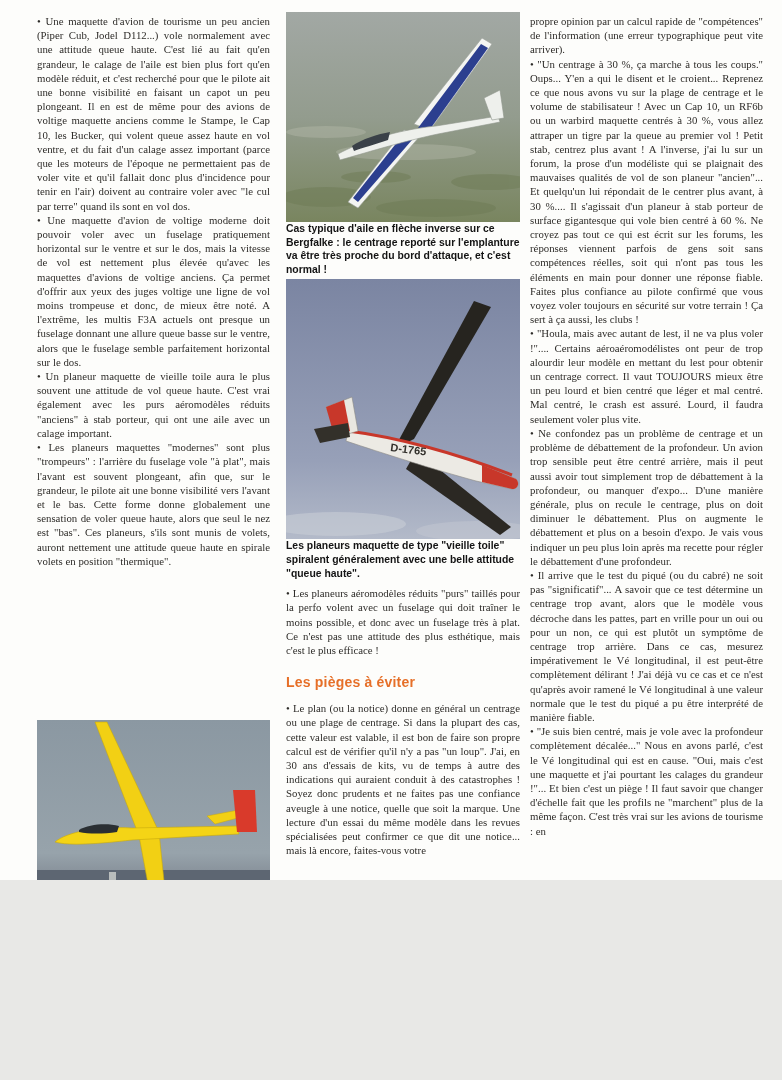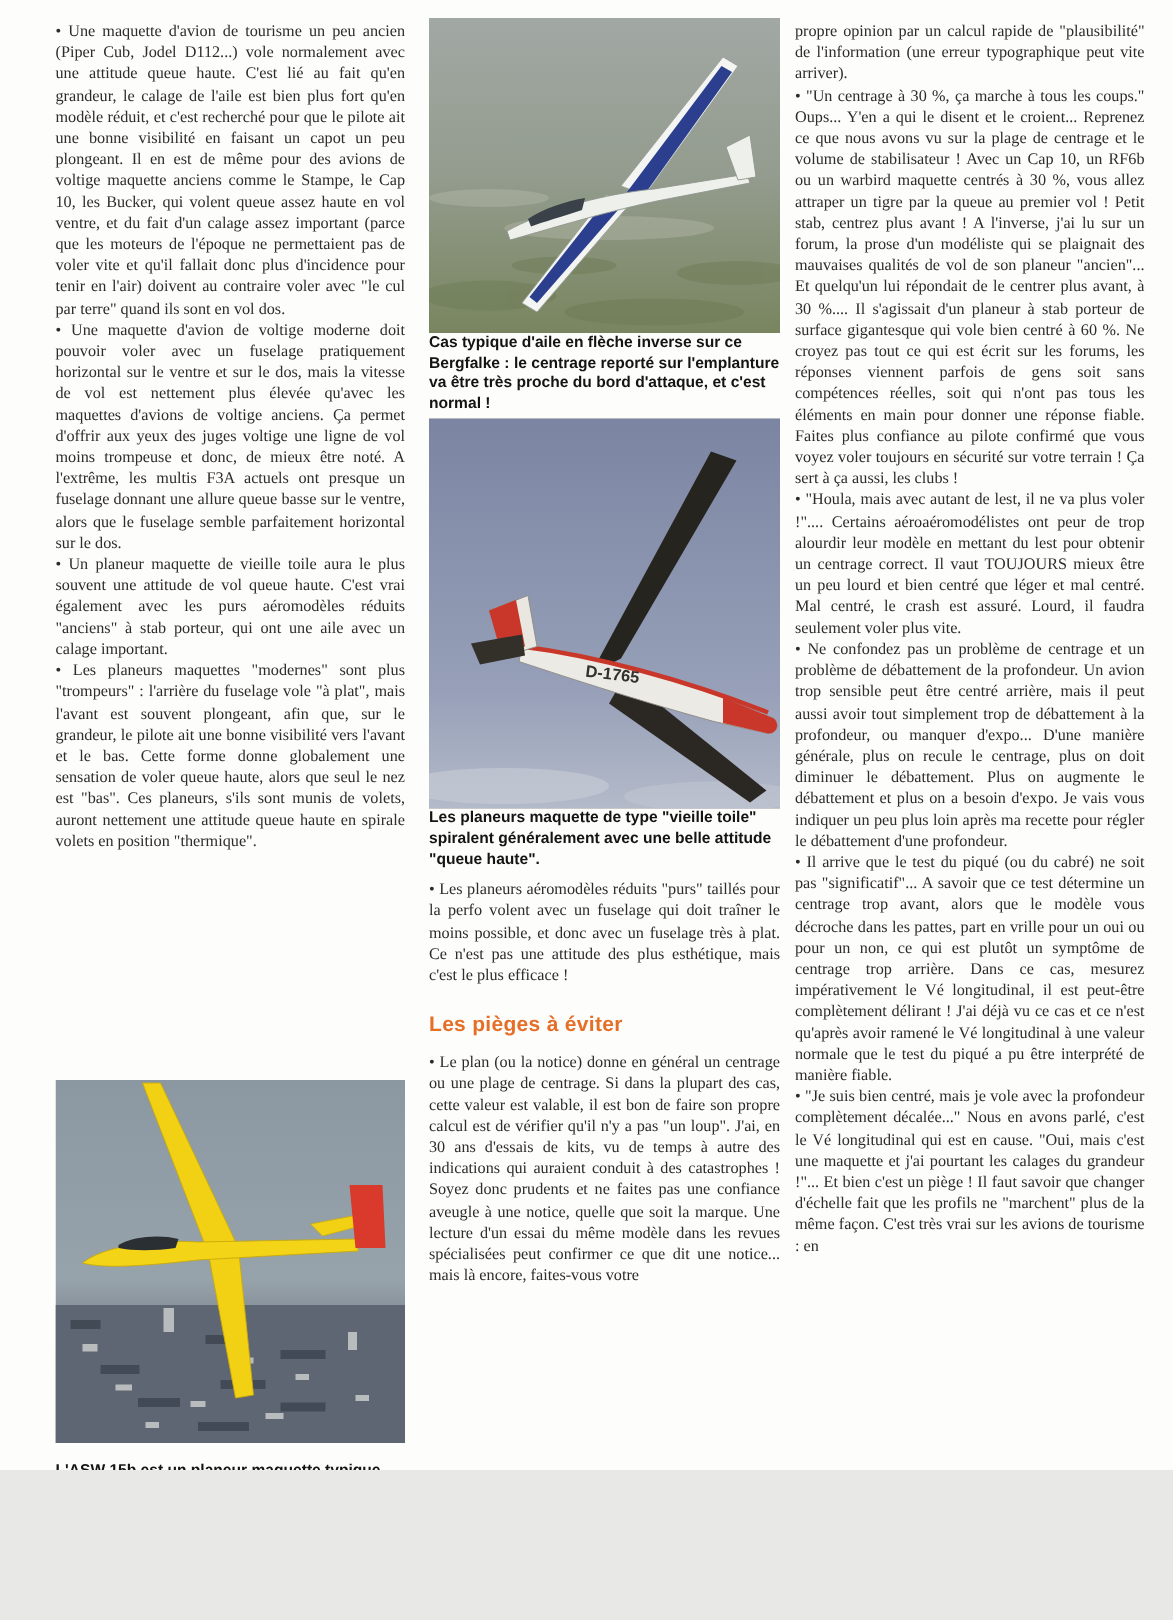--- a/index.html
+++ b/index.html
@@ -1,17 +1,17 @@
 <!DOCTYPE html>
 <html><head>
 <meta charset="utf-8">
 <style>
   html,body{margin:0;padding:0;background:#e8e8e6;}
   .page{
-    position:relative;width:782px;height:980px;margin:0 auto;
+    position:relative;width:782px;height:880px;margin:0 auto;
     background:#fdfdfb;overflow:hidden;
     font-family:"Liberation Serif", serif;
   }
   .col{
     position:absolute;top:14px;width:233px;
     font-size:10.8px;line-height:14.2px;color:#2e2c29;
     text-align:justify;
   }
   .col p{margin:0;}
   #col1{left:37px;}
@@ -173,21 +173,21 @@
     <p class="caption">Les planeurs maquette de type "vieille toile" spiralent généralement avec une belle attitude "queue haute".</p>
 
     <p style="margin-top:6px">• Les planeurs aéromodèles réduits "purs" taillés pour la perfo volent avec un fuselage qui doit traîner le moins possible, et donc avec un fuselage très à plat. Ce n'est pas une attitude des plus esthétique, mais c'est le plus efficace !</p>
 
     <h2 class="section-heading">Les pièges à éviter</h2>
 
     <p>• Le plan (ou la notice) donne en général un centrage ou une plage de centrage. Si dans la plupart des cas, cette valeur est valable, il est bon de faire son propre calcul est de vérifier qu'il n'y a pas "un loup". J'ai, en 30 ans d'essais de kits, vu de temps à autre des indications qui auraient conduit à des catastrophes ! Soyez donc prudents et ne faites pas une confiance aveugle à une notice, quelle que soit la marque. Une lecture d'un essai du même modèle dans les revues spécialisées peut confirmer ce que dit une notice... mais là encore, faites-vous votre</p>
   </div>
 
   <div class="col" id="col3">
-    <p>propre opinion par un calcul rapide de "plausibilité" de l'information (une erreur typographique peut vite arriver).</p>
+    <p>propre opinion par un calcul rapide de "compétences" de l'information (une erreur typographique peut vite arriver).</p>
     <p>• "Un centrage à 30 %, ça marche à tous les coups." Oups... Y'en a qui le disent et le croient... Reprenez ce que nous avons vu sur la plage de centrage et le volume de stabilisateur ! Avec un Cap 10, un RF6b ou un warbird maquette centrés à 30 %, vous allez attraper un tigre par la queue au premier vol ! Petit stab, centrez plus avant ! A l'inverse, j'ai lu sur un forum, la prose d'un modéliste qui se plaignait des mauvaises qualités de vol de son planeur "ancien"... Et quelqu'un lui répondait de le centrer plus avant, à 30 %.... Il s'agissait d'un planeur à stab porteur de surface gigantesque qui vole bien centré à 60 %. Ne croyez pas tout ce qui est écrit sur les forums, les réponses viennent parfois de gens soit sans compétences réelles, soit qui n'ont pas tous les éléments en main pour donner une réponse fiable. Faites plus confiance au pilote confirmé que vous voyez voler toujours en sécurité sur votre terrain ! Ça sert à ça aussi, les clubs !</p>
     <p>• "Houla, mais avec autant de lest, il ne va plus voler !".... Certains aéroaéromodélistes ont peur de trop alourdir leur modèle en mettant du lest pour obtenir un centrage correct. Il vaut TOUJOURS mieux être un peu lourd et bien centré que léger et mal centré. Mal centré, le crash est assuré. Lourd, il faudra seulement voler plus vite.</p>
     <p>• Ne confondez pas un problème de centrage et un problème de débattement de la profondeur. Un avion trop sensible peut être centré arrière, mais il peut aussi avoir tout simplement trop de débattement à la profondeur, ou manquer d'expo... D'une manière générale, plus on recule le centrage, plus on doit diminuer le débattement. Plus on augmente le débattement et plus on a besoin d'expo. Je vais vous indiquer un peu plus loin après ma recette pour régler le débattement d'une profondeur.</p>
     <p>• Il arrive que le test du piqué (ou du cabré) ne soit pas "significatif"... A savoir que ce test détermine un centrage trop avant, alors que le modèle vous décroche dans les pattes, part en vrille pour un oui ou pour un non, ce qui est plutôt un symptôme de centrage trop arrière. Dans ce cas, mesurez impérativement le Vé longitudinal, il est peut-être complètement délirant ! J'ai déjà vu ce cas et ce n'est qu'après avoir ramené le Vé longitudinal à une valeur normale que le test du piqué a pu être interprété de manière fiable.</p>
     <p>• "Je suis bien centré, mais je vole avec la profondeur complètement décalée..." Nous en avons parlé, c'est le Vé longitudinal qui est en cause. "Oui, mais c'est une maquette et j'ai pourtant les calages du grandeur !"... Et bien c'est un piège ! Il faut savoir que changer d'échelle fait que les profils ne "marchent" plus de la même façon. C'est très vrai sur les avions de tourisme : en</p>
   </div>
 
   <div class="footer">
     <span class="pnum">27</span>
     <span class="redbar"></span>

